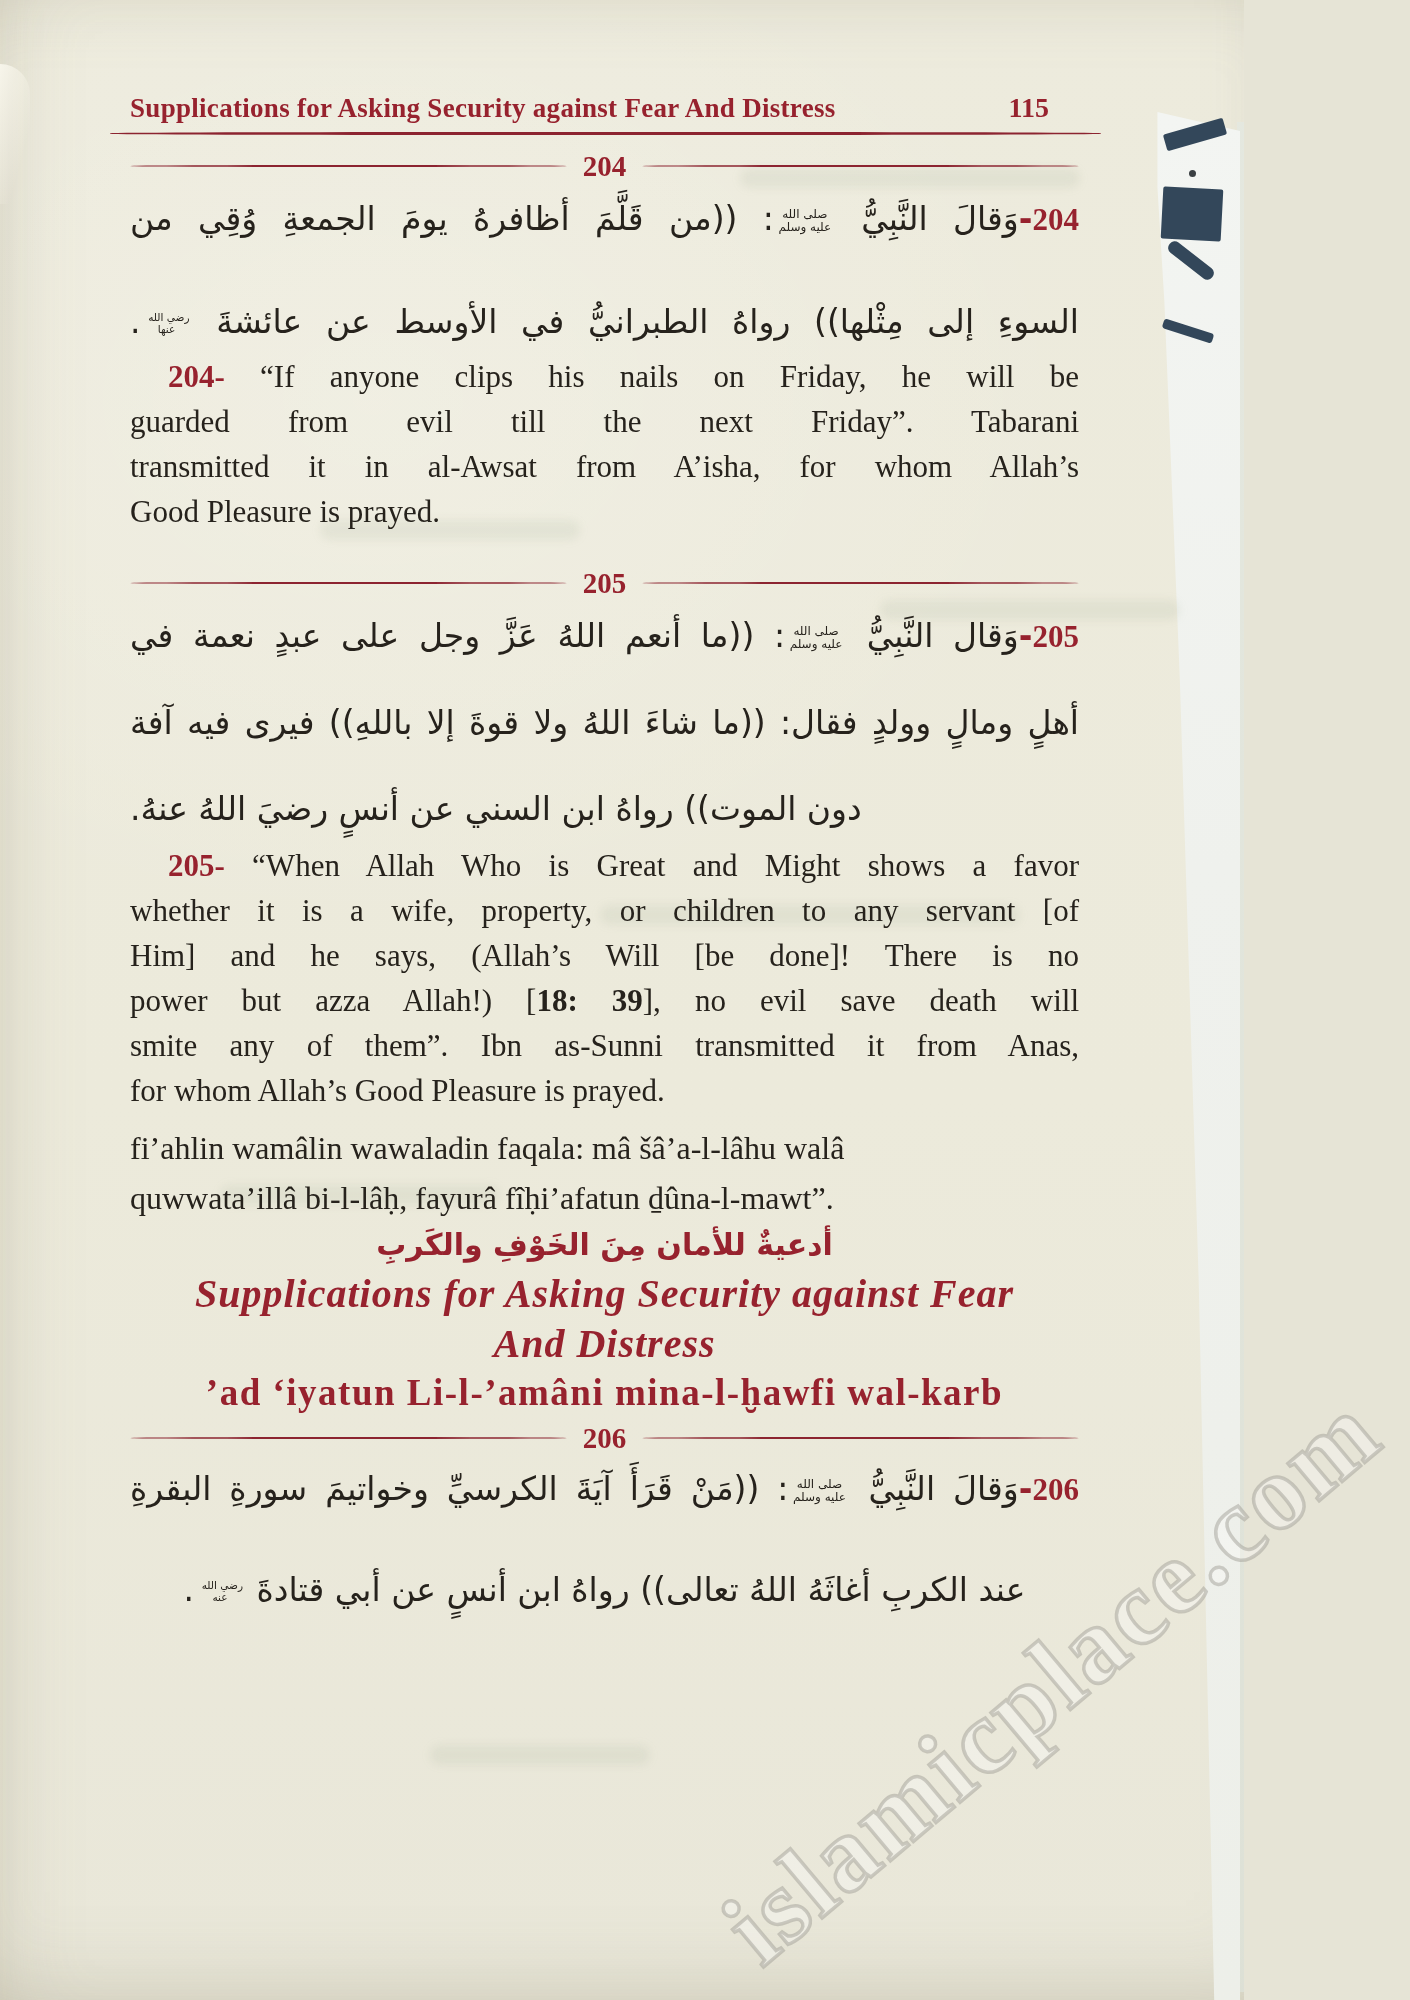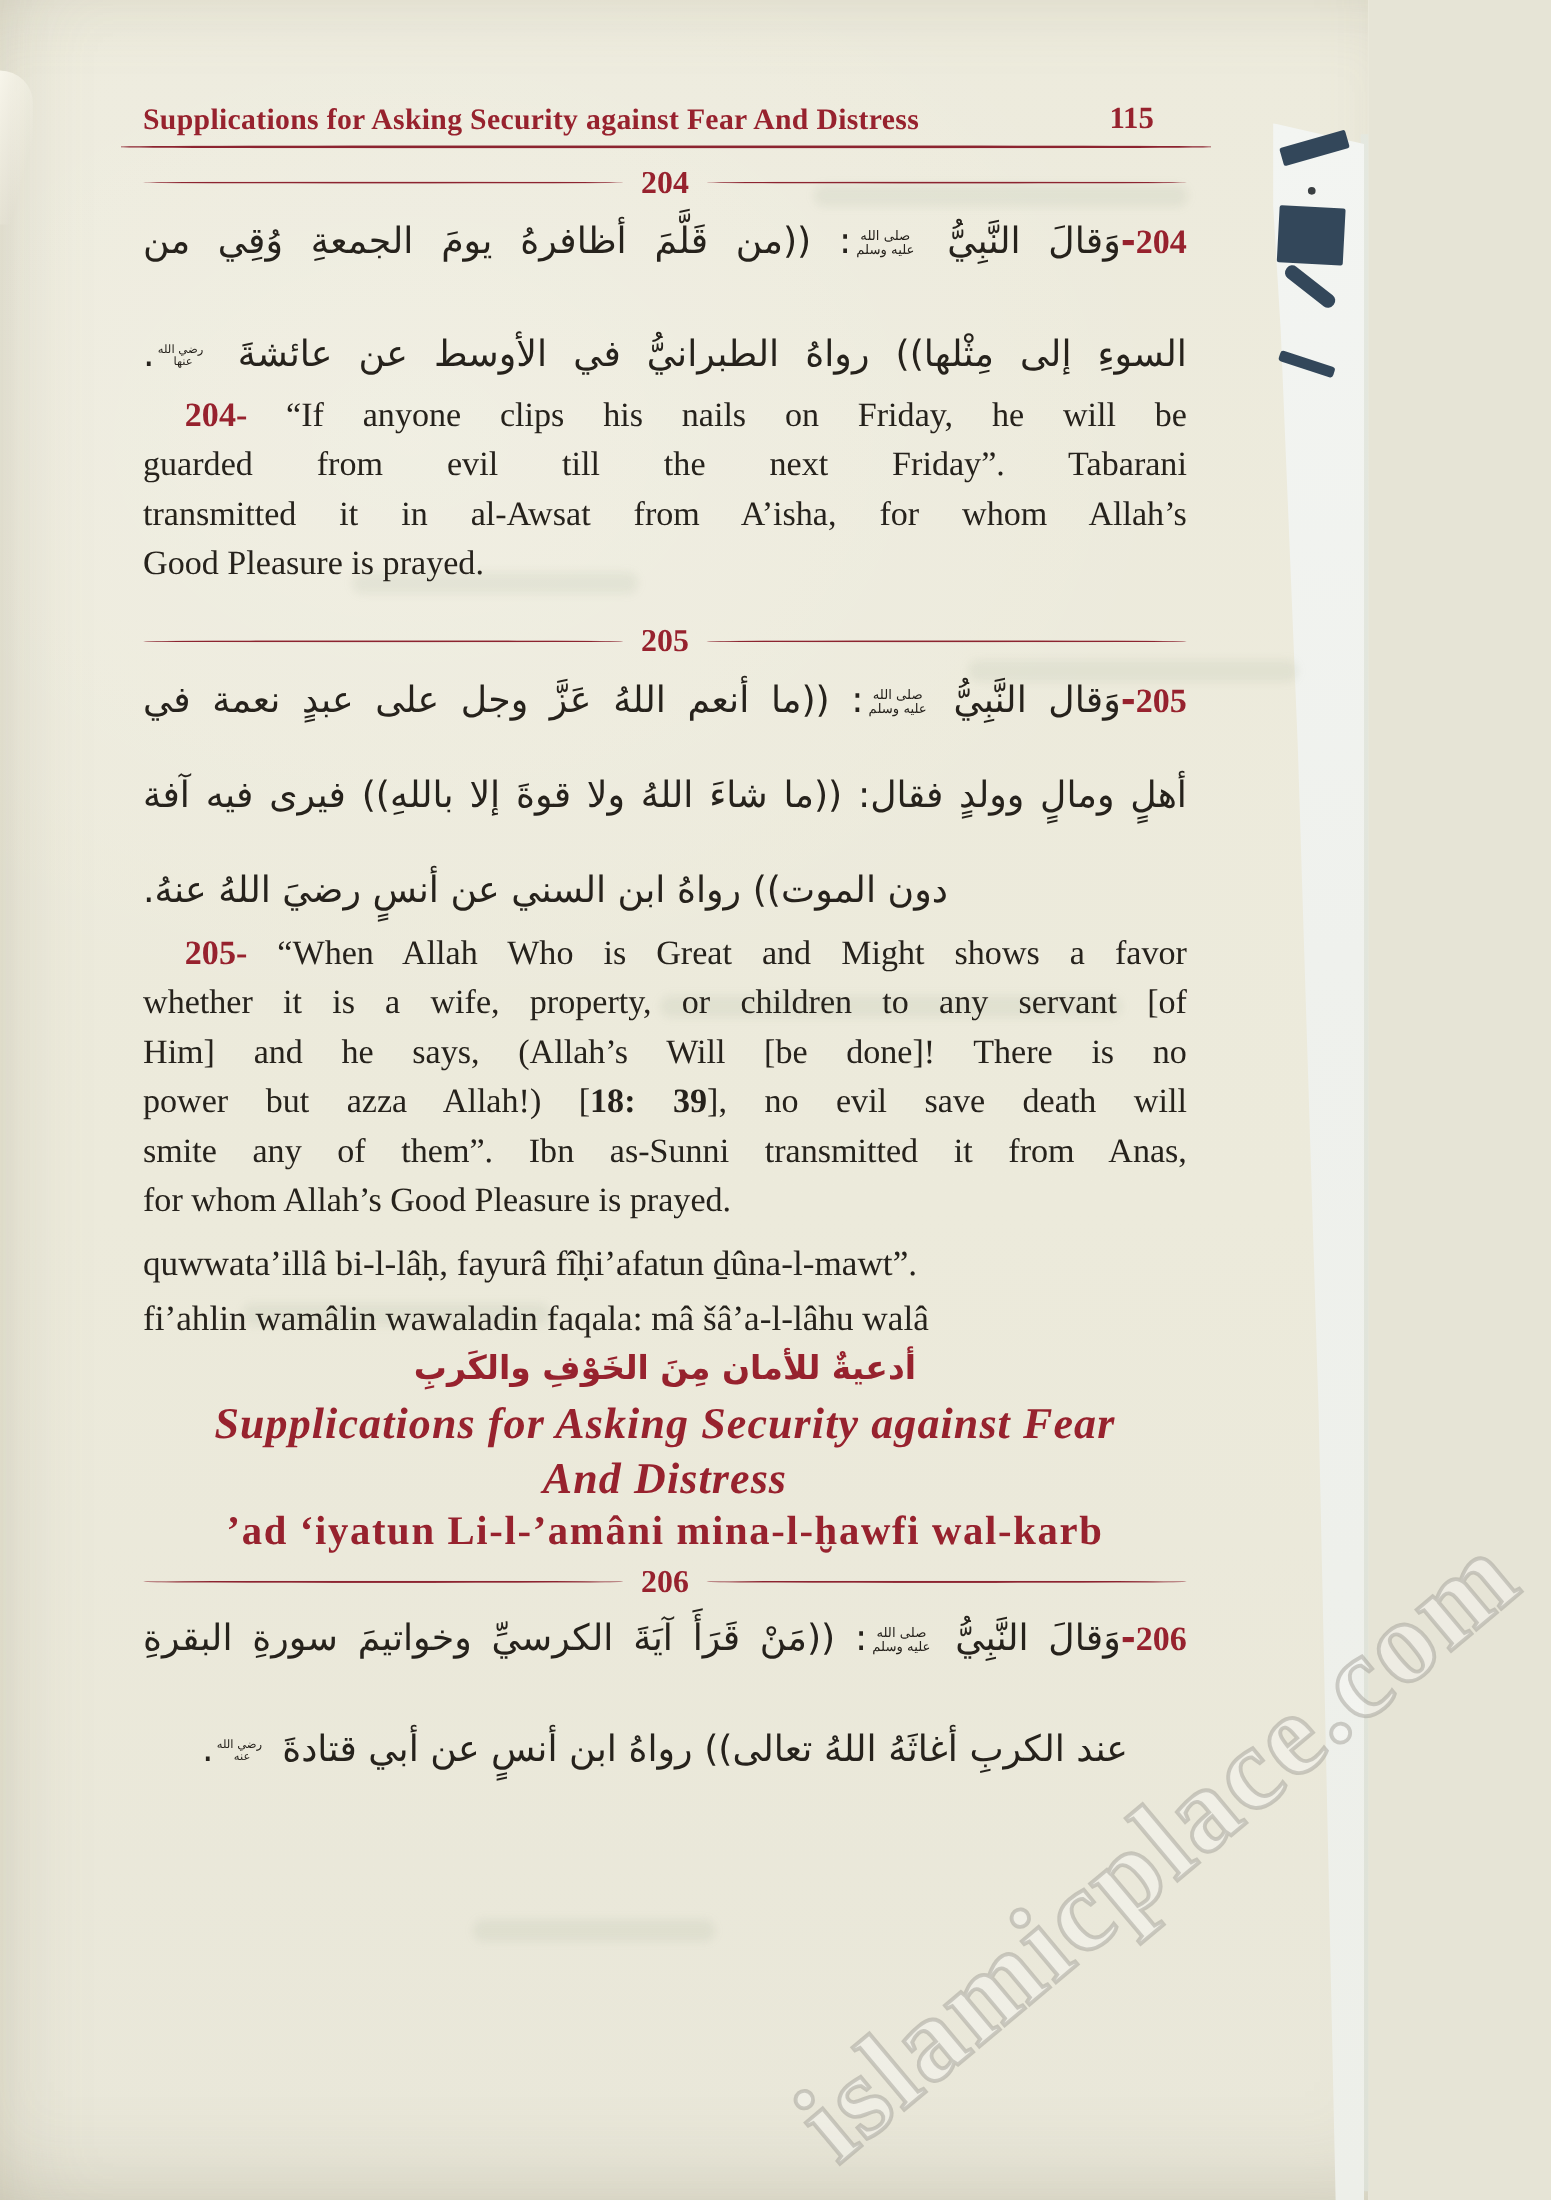--- a/index.html
+++ b/index.html
@@ -61,21 +61,21 @@
   .red{color:var(--accent);font-weight:bold;}
   
   .ar{direction:rtl;font-family:"DejaVu Sans", sans-serif;font-size:33px;line-height:56px;
       text-align:justify;text-align-last:justify;letter-spacing:0;}
   .ar.alast-left{text-align:left;text-align-last:left;}
   .ar.alast-center{text-align:center;text-align-last:center;}
   .ar .num{font-family:"Liberation Serif",serif;font-size:31px;}
   .saw{display:inline-block;width:54px;font-size:12px;line-height:1.06;text-align:center;
        vertical-align:middle;margin:0 4px;font-family:"DejaVu Sans",sans-serif;
        text-align-last:center;}
-  .tiny{display:inline-block;width:46px;font-size:10.5px;line-height:1.05;text-align:left;
+  .tiny{display:inline-block;width:46px;font-size:10.5px;line-height:1.05;text-align:right;
        vertical-align:middle;margin:0 3px;font-family:"DejaVu Sans",sans-serif;
        text-align-last:center;}
   .ar1-204{margin-top:10px;}
   .ar2-204{margin-top:46px;}
   .ar1-205{margin-top:10px;}
   .ar2-205{margin-top:30px;}
   .ar3-205{margin-top:30px;}
   .ar1-206{margin-top:8px;}
   .ar2-206{margin-top:44px;}
   
@@ -169,22 +169,22 @@
     <div class="en en205">
       <span class="jline first"><span class="red">205-</span> <span>“When Allah Who is Great and Might shows a favor</span></span>
       <span class="jline">whether it is a wife, property, or children to any servant [of</span>
       <span class="jline">Him] and he says, (Allah’s Will [be done]! There is no</span>
       <span class="jline"><span>power but azza Allah!) [</span><b>18: 39</b><span>], no evil save death will</span></span>
       <span class="jline">smite any of them”. Ibn as-Sunni transmitted it from Anas,</span>
       <span class="lline">for whom Allah’s Good Pleasure is prayed.</span>
     </div>
 
     <div class="tr tr205">
+      <span class="line">fi’ahlin wamâlin wawaladin faqala: mâ šâ’a-l-lâhu walâ</span>
       <span class="line">quwwata’illâ bi-l-lâḥ, fayurâ fîḥi’afatun ḏûna-l-mawt”.</span>
-      <span class="line">fi’ahlin wamâlin wawaladin faqala: mâ šâ’a-l-lâhu walâ</span>
     </div>
 
     <div class="sec-ar">أدعيةٌ للأمان مِنَ الخَوْفِ والكَربِ</div>
     <div class="sec-en">
       <span style="display:block">Supplications for Asking Security against Fear</span>
       <span style="display:block">And Distress</span>
     </div>
     <div class="sec-tr">’ad ‘iyatun Li-l-’amâni mina-l-ḫawfi wal-karb</div>
 
     <div class="divider d206">

